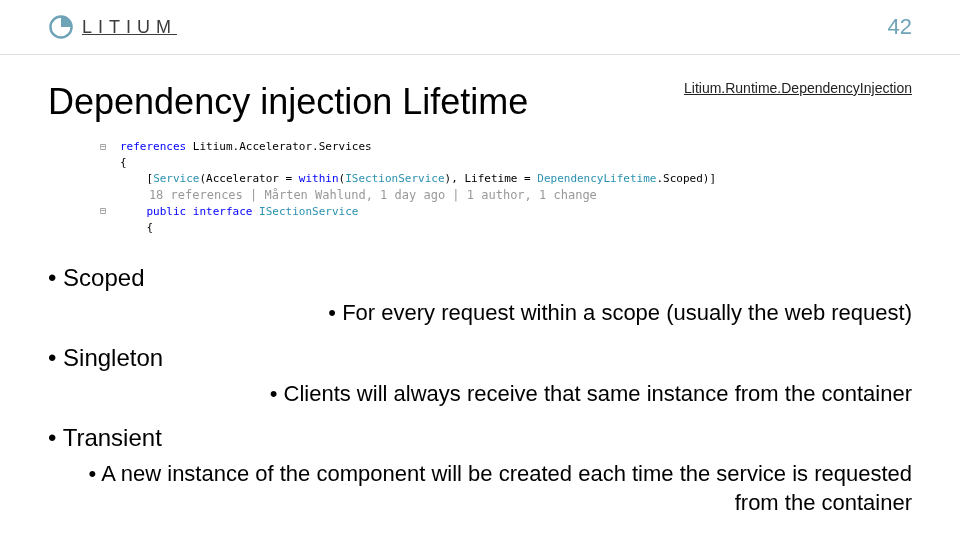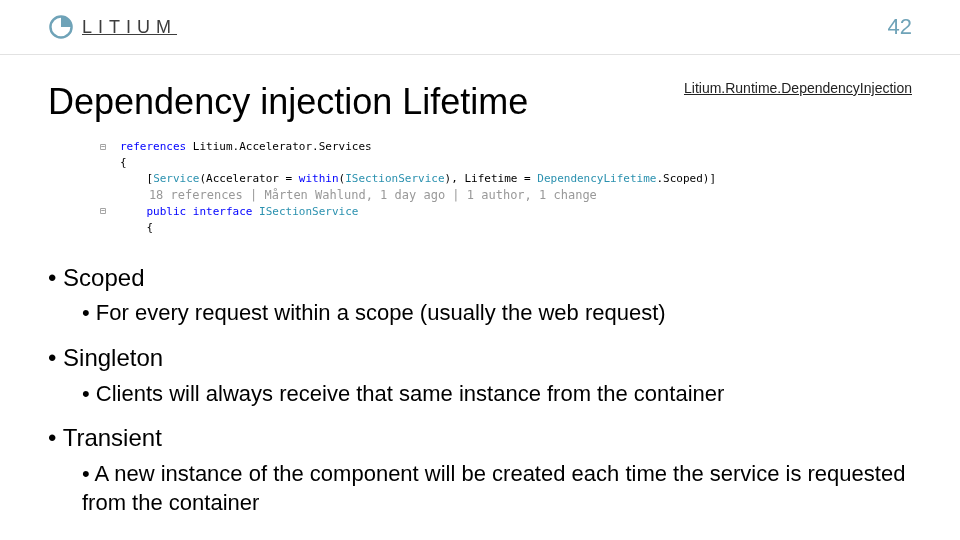--- a/index.html
+++ b/index.html
@@ -15,21 +15,21 @@
   .code-block { margin: 6px 0 0 120px; font-family: Consolas, monospace; font-size: 11px; line-height: 1.45; color: #000; position: relative; }
   .code-line { white-space: pre; }
   .kw { color: #0000ff; }
   .type { color: #2b91af; }
   .meta { color: #999; font-size: 12px; }
   .gutter { position: absolute; left: -20px; top: 0; font-size: 10px; color: #888; }
   .gutter div { height: 16px; line-height: 16px; }
   .bullets { padding: 26px 48px 0 48px; font-size: 24px; line-height: 1.35; }
   .bullets > li { list-style: none; margin-bottom: 6px; }
   .bullets > li::before { content: "• "; }
-  .sub { padding-left: 34px; font-size: 22px; margin-top: 4px; margin-bottom: 14px; }
+  .sub { padding-left: 34px; font-size: 22px; margin-top: 4px; margin-bottom: 14px; text-align: right; }
   .sub > li { list-style: none; }
   .sub > li::before { content: "• "; }
 </style>
 </head>
 <body>
 
 <div class="slide">
 
   <div class="header">
     <div class="logo">

